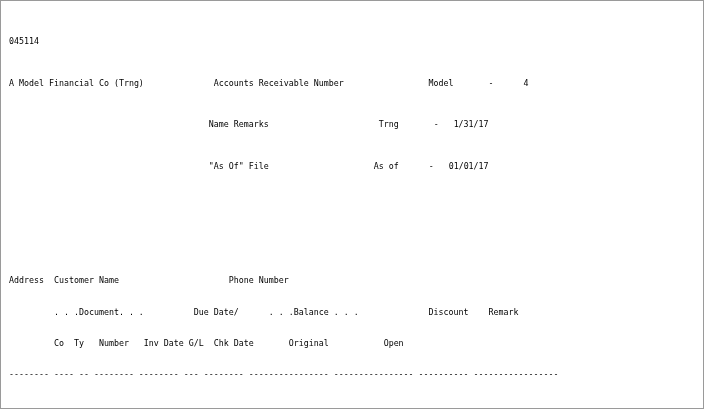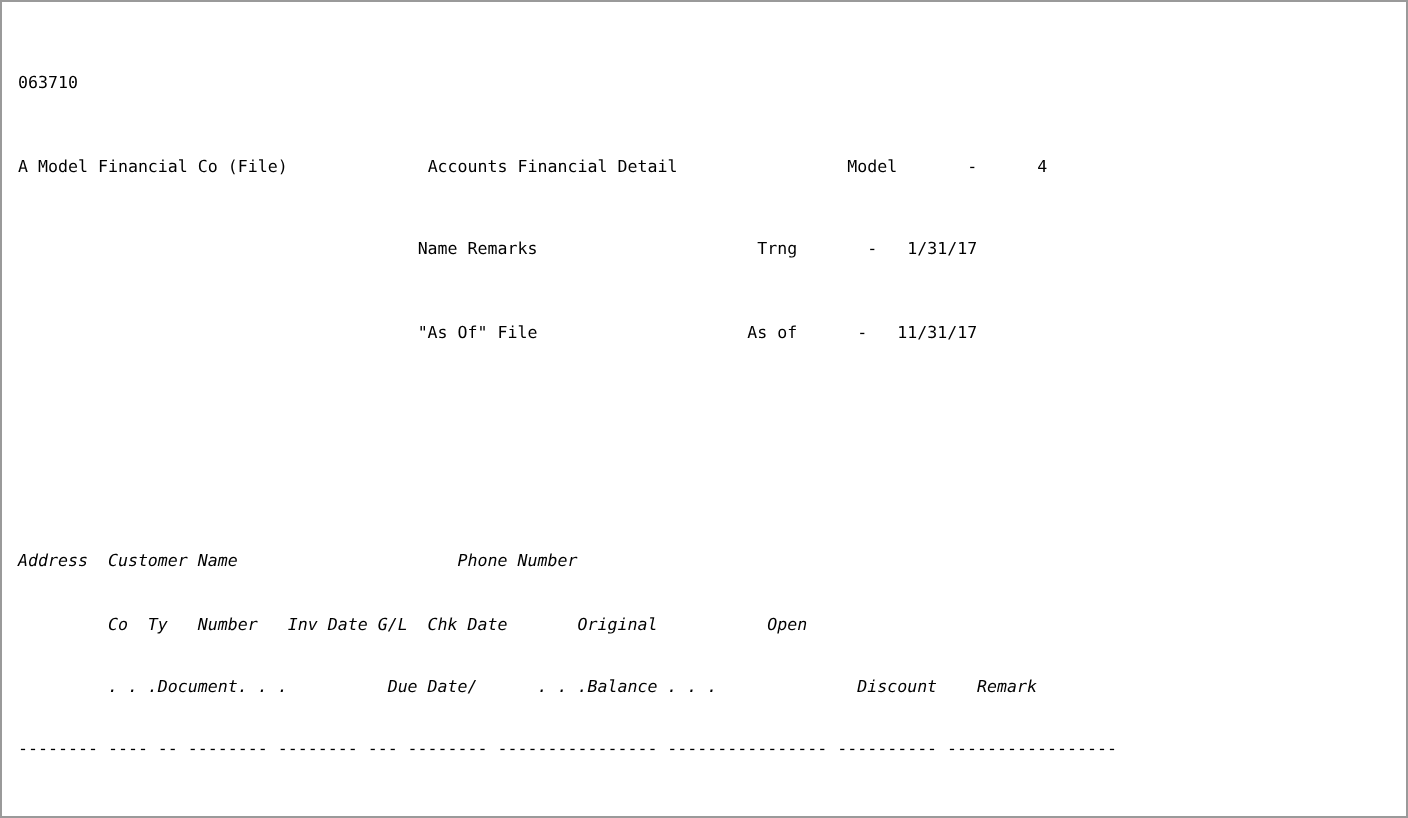--- a/index.html
+++ b/index.html
@@ -41,43 +41,42 @@
   }
   .sep {
     display: block;
     height: 10.4px;
     white-space: pre;
   }
   .hdrline {
     display: block;
     white-space: pre;
     height: 10.4px;
-    font-style: italic;
   }
 </style>
 </head>
 <body>
 
 <div id="page">
   <div class="report">
 
-    <span class="row">063710</span>
+    <span class="row">045114</span>
 
-    <span class="row"><span>A Model Financial Co (File)</span><span>              </span><span>Accounts Financial Detail</span><span>                 </span><span>Model</span><span>       </span><span>-</span><span>      </span><span>4</span></span>
+    <span class="row"><span>A Model Financial Co (Trng)</span><span>              </span><span>Accounts Receivable Number</span><span>                 </span><span>Model</span><span>       </span><span>-</span><span>      </span><span>4</span></span>
 
     <span class="row"><span>                                        </span><span>Name Remarks</span><span>                      </span><span>Trng</span><span>       </span><span>-</span><span>   </span><span>1/31/17</span></span>
 
-    <span class="row"><span>                                        </span><span>"As Of" File</span><span>                     </span><span>As of</span><span>      </span><span>-</span><span>   </span><span>11/31/17</span></span>
+    <span class="row"><span>                                        </span><span>"As Of" File</span><span>                     </span><span>As of</span><span>      </span><span>-</span><span>   </span><span>01/01/17</span></span>
 
     <span class="blank"></span>
     <span class="blank"></span>
 
     <span class="hdrline">Address  Customer Name                      Phone Number</span>
+    <span class="hdrline">         . . .Document. . .          Due Date/      . . .Balance . . .              Discount    Remark</span>
     <span class="hdrline">         Co  Ty   Number   Inv Date G/L  Chk Date       Original           Open</span>
-    <span class="hdrline">         . . .Document. . .          Due Date/      . . .Balance . . .              Discount    Remark</span>
     <span class="sep">-------- ---- -- -------- -------- --- -------- ---------------- ---------------- ---------- -----------------</span>
 
     
 
     
     
     
     
 
     

